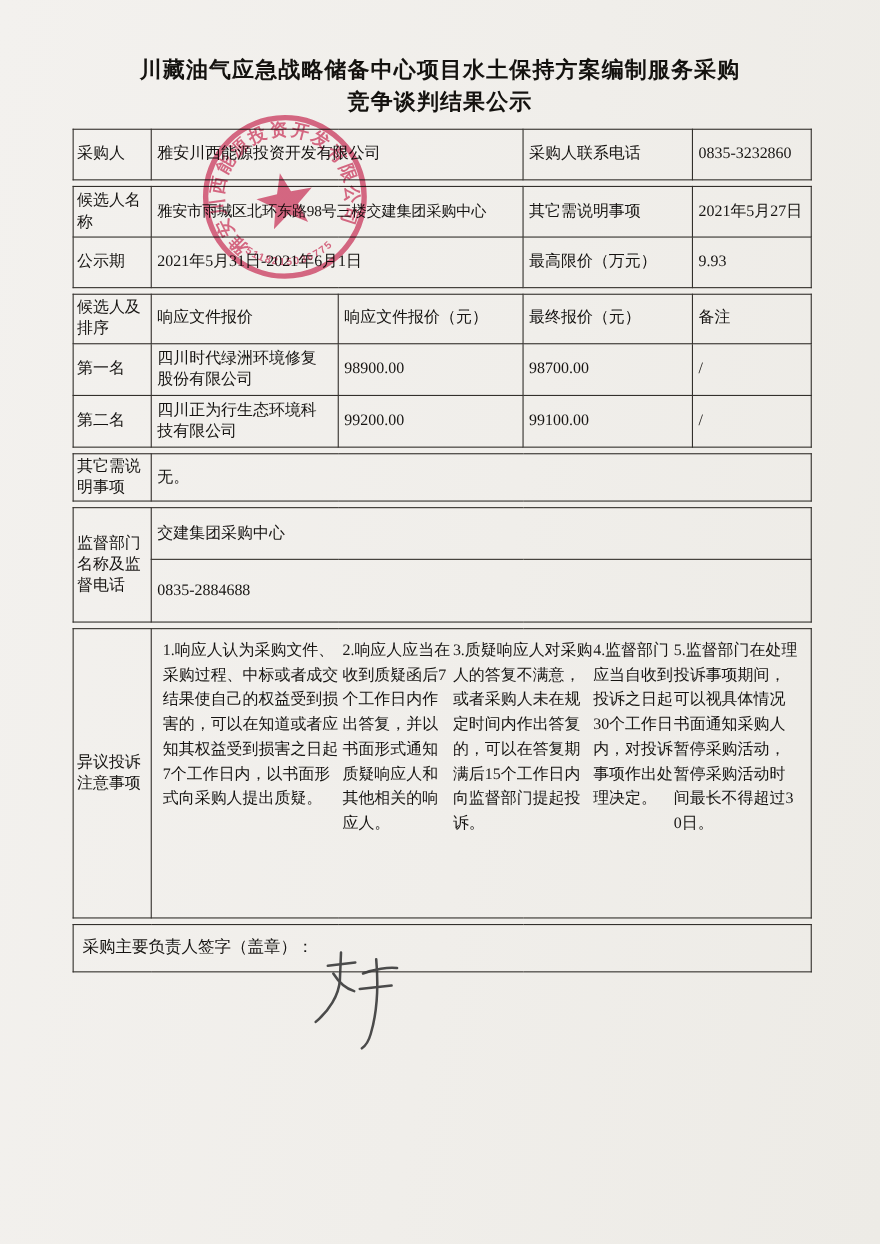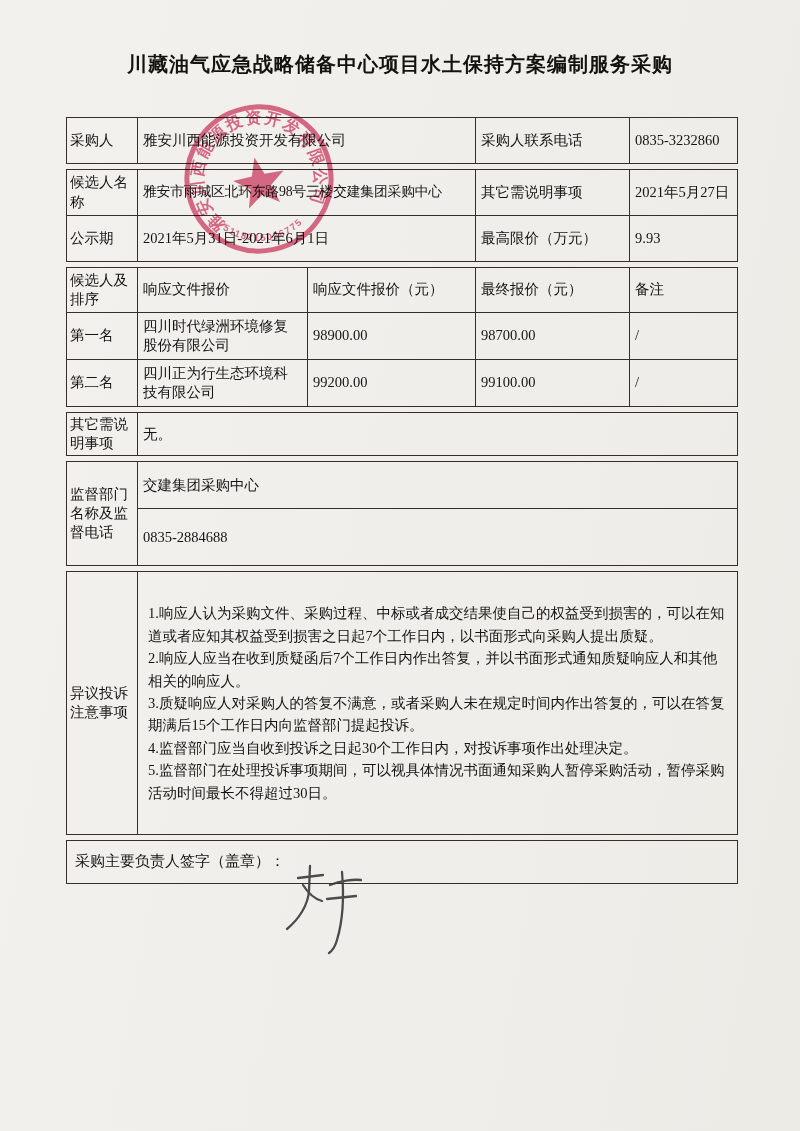--- a/index.html
+++ b/index.html
@@ -35,21 +35,21 @@
     vertical-align:middle;
     word-break:break-all;
   }
   .lab{padding:2px 3px;}
   .ctr{}
   .tight{font-size:13.8px;letter-spacing:-0.2px;}
   .h40 td{height:40px}.h41 td{height:41px}.h42 td{height:42px}
   .h34 td{height:34px}.h52 td{height:52px}
   .complaint-cell{height:246px;padding:8px 10px;}
   .complaint-cell .para{line-height:1.55;font-size:14.5px;}
-  .complaint-block{display:flex;flex-direction:column;justify-content:center;height:100%;}
+  .complaint-block{display:flex;flex-direction:row;height:100%;}
   .sig-cell{height:38px;font-size:15px;padding-left:8px;}
   
   .seal{
     position:absolute;left:176px;top:96px;width:166px;height:166px;
     transform:rotate(-12deg);
     opacity:0.78;
     mix-blend-mode:multiply;
     pointer-events:none;
   }
   .seal text{font-family:"Liberation Sans",sans-serif;font-weight:bold;}
@@ -59,20 +59,21 @@
     pointer-events:none;opacity:0.9;
   }
 </style>
 </head>
 <body>
 
 <div class="page">
 
   <div class="doc-title">
     <div>川藏油气应急战略储备中心项目水土保持方案编制服务采购</div>
+    <div>竞争谈判结果公示</div>
   </div>
 
   <div class="tbl-wrap">
 
 
     <table>
       <colgroup>
           <col style="width:71px">
           <col style="width:170px">
           <col style="width:168px">

